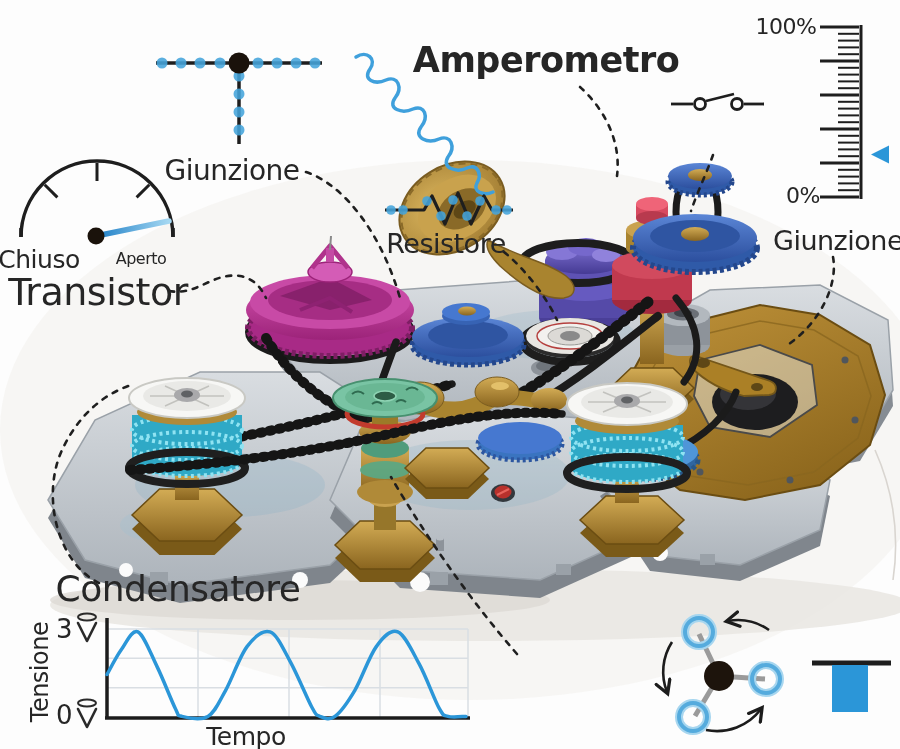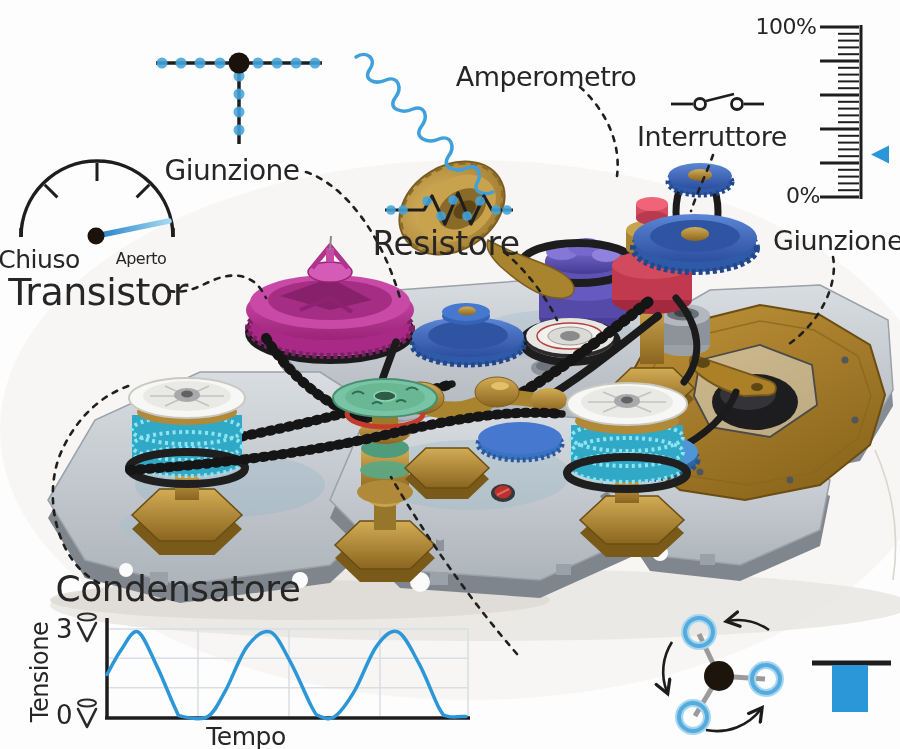--- a/index.html
+++ b/index.html
@@ -462,24 +462,23 @@
   </g>
 
   <g fill="none" stroke="#2a2a2a">
     <ellipse cx="87" cy="617" rx="9" ry="3.6" stroke-width="2"></ellipse>
     <path d="M78,623 L87,641 L96,623" stroke-width="2.6" stroke-linecap="round" stroke-linejoin="round"></path>
     <ellipse cx="87" cy="703" rx="9" ry="3.6" stroke-width="2"></ellipse>
     <path d="M78,709 L87,727 L96,709" stroke-width="2.6" stroke-linecap="round" stroke-linejoin="round"></path>
   </g>
 </svg>
 
-<div class="lbl" style="left:546px;top:76px;font-size:27px;">Amperometro</div>
-<div class="lbl" style="left:712px;top:136px;font-size:27px;">Interruttore</div>
+<div class="lbl" style="left:546px;top:60px;font-size:35px;font-weight:bold;">Amperometro</div>
 <div class="lbl" style="left:232px;top:171px;font-size:28px;text-align:right;">Giunzione</div>
-<div class="lbl" style="left:446px;top:243px;font-size:33px;">Resistore</div>
+<div class="lbl" style="left:446px;top:243px;font-size:27px;">Resistore</div>
 <div class="lbl" style="left:838px;top:240px;font-size:27px;">Giunzione</div>
 <div class="lbl" style="left:98px;top:292px;font-size:38px;">Transistor</div>
 <div class="lbl" style="left:178px;top:589px;font-size:36px;">Condensatore</div>
 
 <div class="lbl" style="left:39px;top:259px;font-size:25px;">Chiuso</div>
 <div class="lbl" style="left:141px;top:259px;font-size:16px;">Aperto</div>
 
 <div class="lbl" style="left:786px;top:27px;font-size:22px;">100%</div>
 <div class="lbl" style="left:803px;top:196px;font-size:22px;">0%</div>
 

